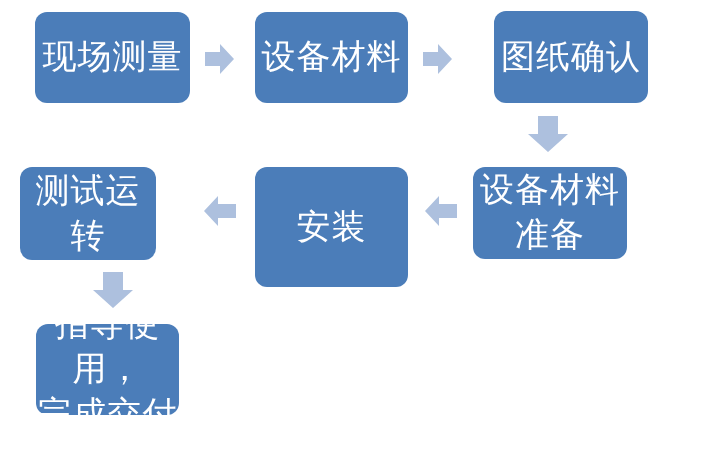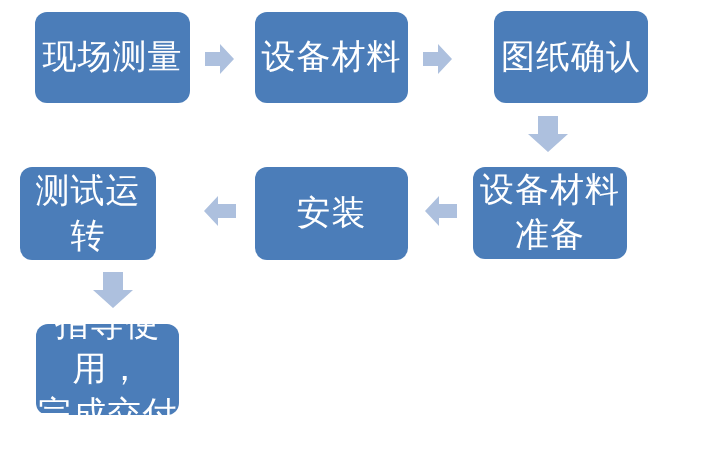--- a/index.html
+++ b/index.html
@@ -80,21 +80,21 @@
     <span class="label">设备材料
 准备</span>
   </div>
 
   <div class="connector" style="left:425px; top:196px; width:32px; height:30px">
     <svg viewBox="0 0 32 30" preserveAspectRatio="none">
         <polygon points="14,0 0,15 14,30 14,22 32,22 32,8 14,8"></polygon>
       </svg>
   </div>
 
-  <div class="node" style="left:255px; top:167px; width:153px; height:93px">
+  <div class="node" style="left:255px; top:167px; width:153px; height:120px">
     <span class="label">安装</span>
   </div>
 
   <div class="connector" style="left:204px; top:196px; width:32px; height:30px">
     <svg viewBox="0 0 32 30" preserveAspectRatio="none">
         <polygon points="14,0 0,15 14,30 14,22 32,22 32,8 14,8"></polygon>
       </svg>
   </div>
 
   <div class="node" style="left:20px; top:167px; width:136px; height:93px">

